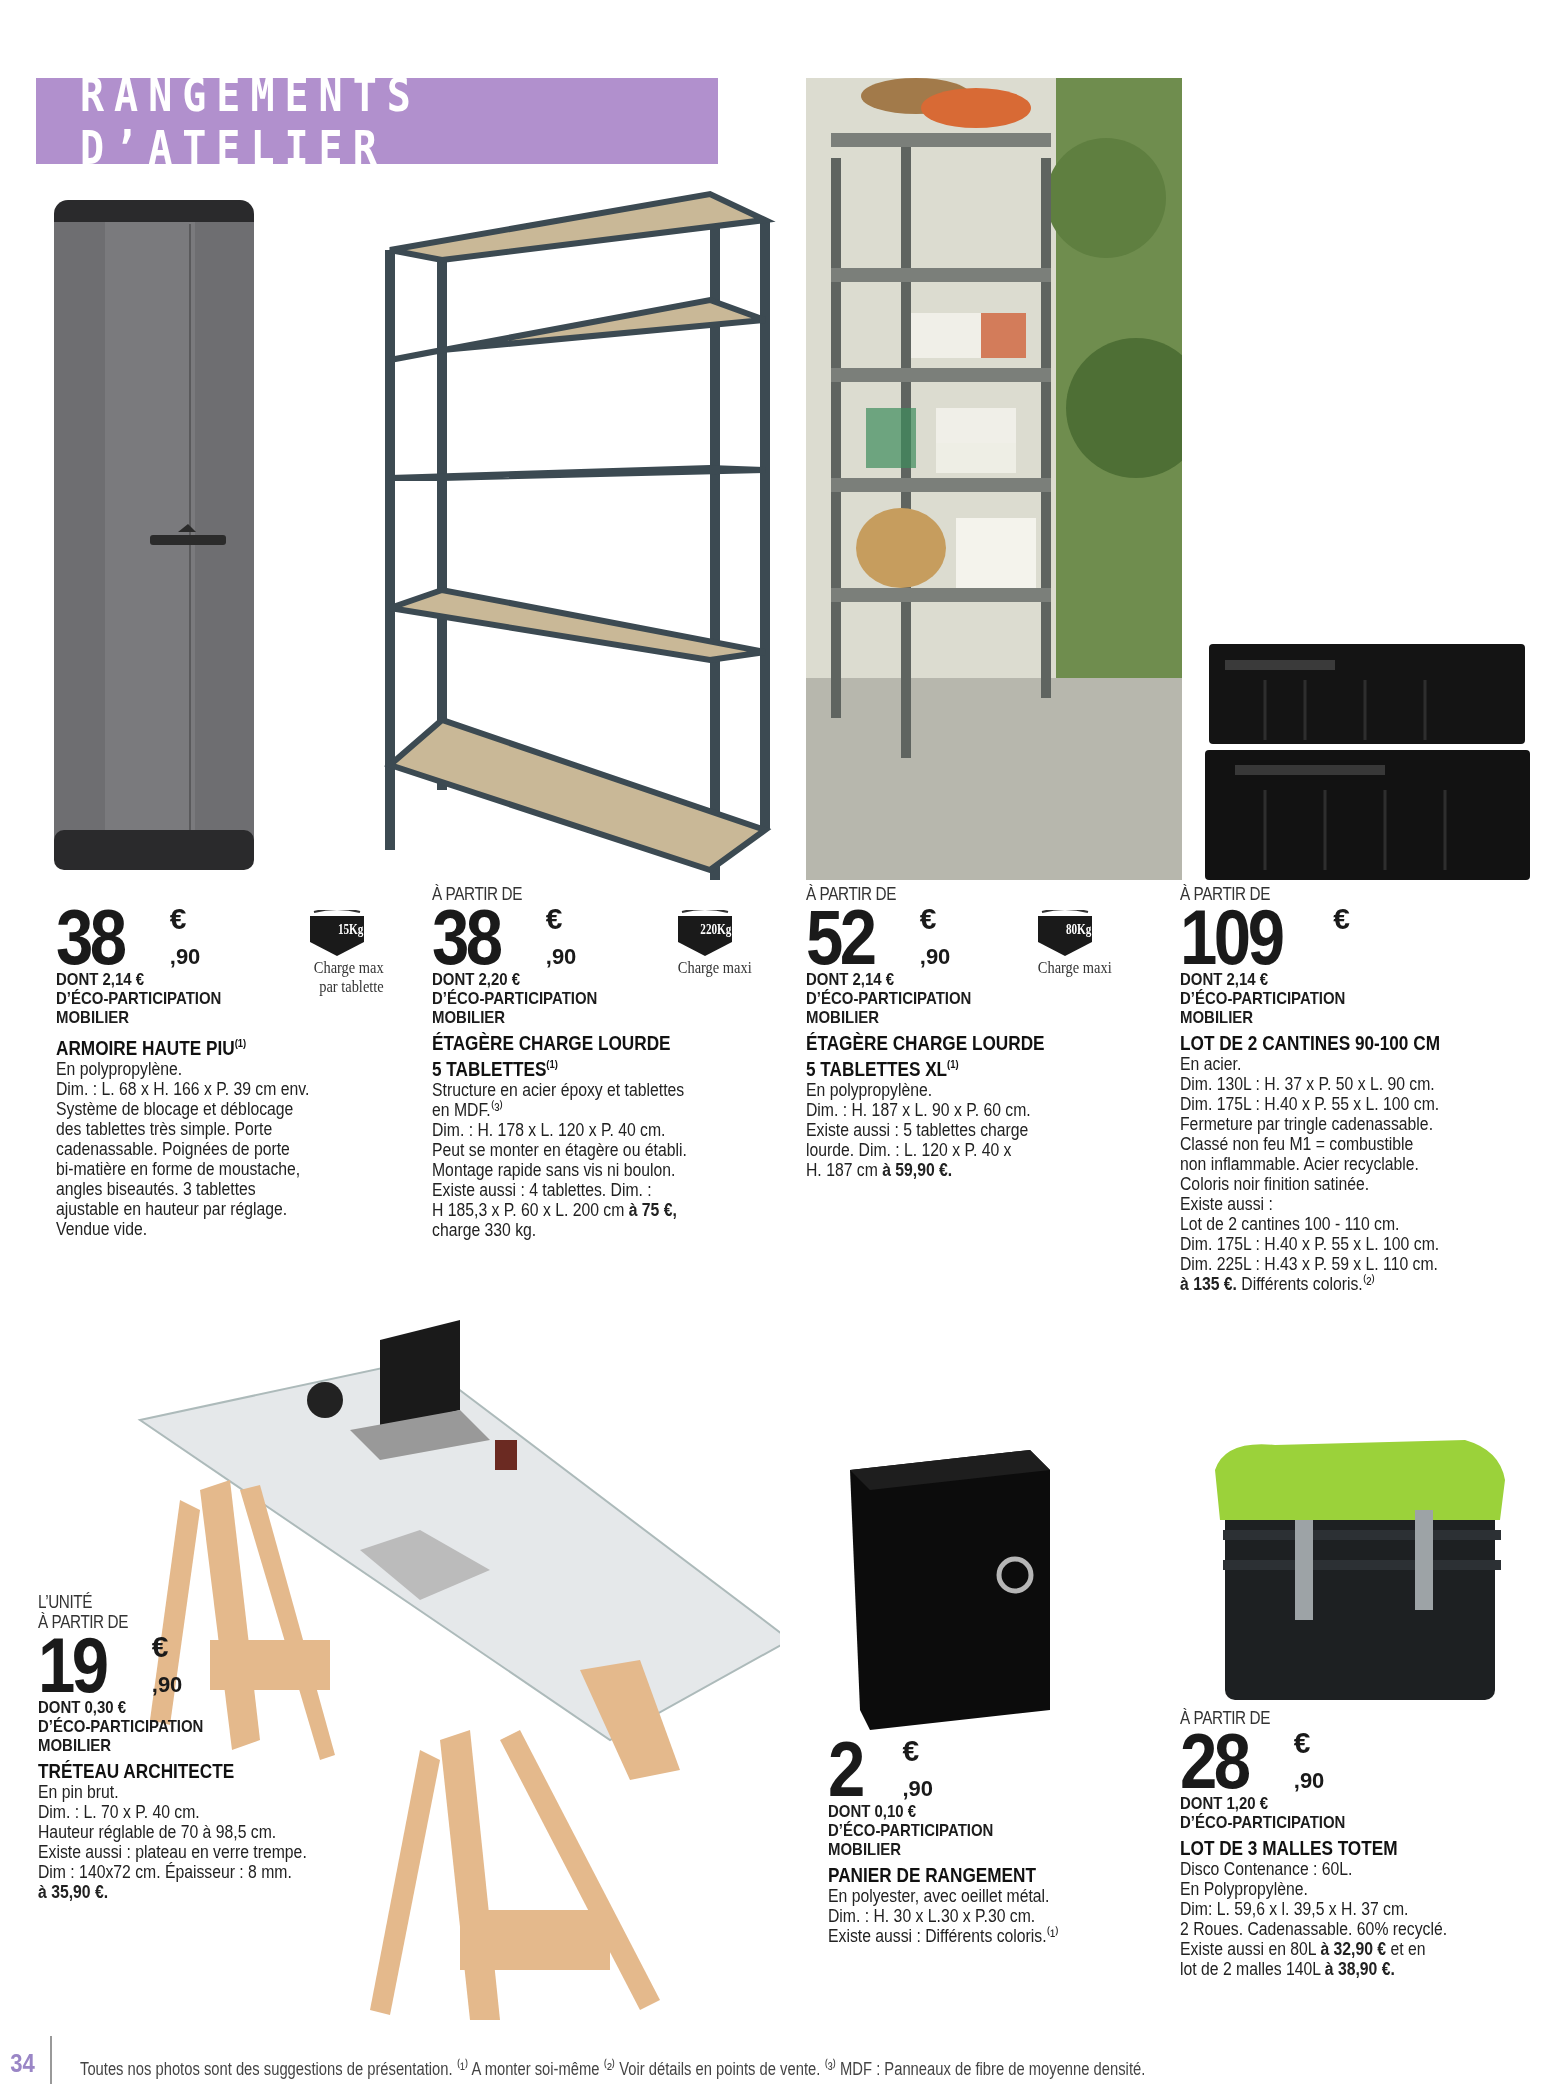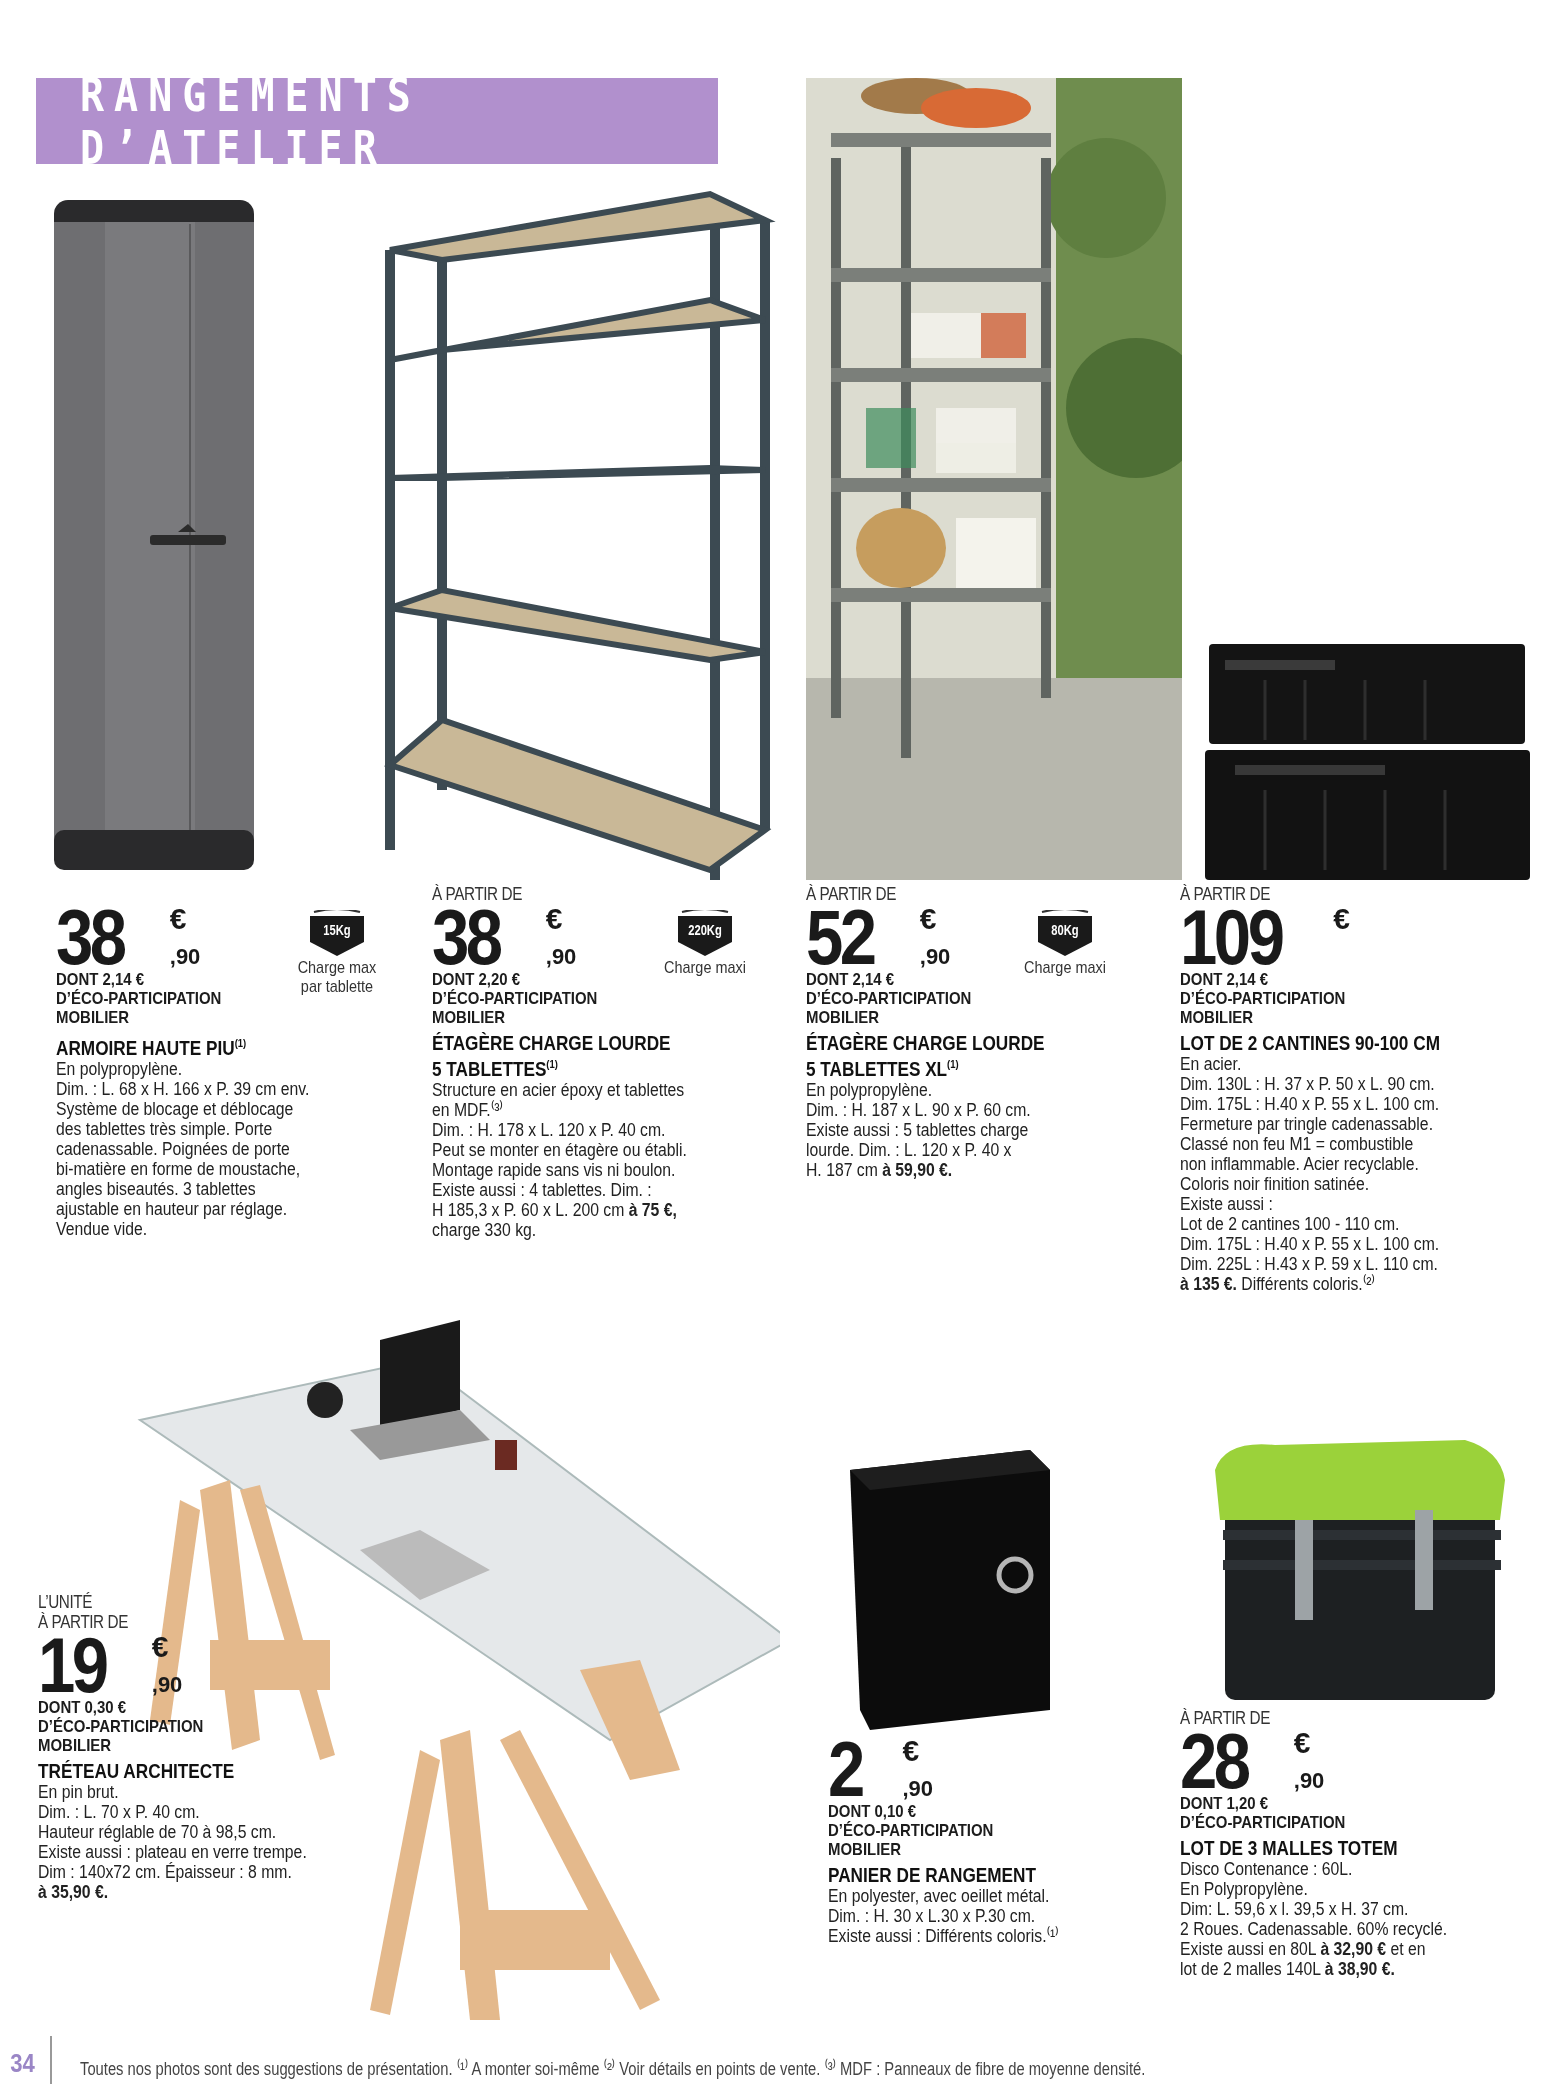--- a/index.html
+++ b/index.html
@@ -17,21 +17,21 @@
   .price .int { font-size: 78px; line-height: 66px; letter-spacing: -4px; transform: scaleX(0.86); transform-origin: left; display: inline-block; }
   .price .side { display: flex; flex-direction: column; margin-left: -6px; }
   .price .cur { font-size: 30px; line-height: 30px; }
   .price .cents { font-size: 22px; line-height: 18px; margin-top: 14px; }
   .eco { font-family: "Liberation Sans", sans-serif; font-weight: bold; font-size: 17px; line-height: 19px; color: #1c1c1c; transform: scaleX(0.88); transform-origin: left; white-space: nowrap; }
   .pname { font-family: "Liberation Sans", sans-serif; font-weight: bold; font-size: 20px; line-height: 21px; color: #111; margin-top: 6px; transform: scaleX(0.86); transform-origin: left; white-space: nowrap; }
   .pname sup { font-size: 11px; }
   .desc { font-family: "Liberation Sans", sans-serif; font-size: 17.5px; line-height: 20px; color: #222; transform: scaleX(0.9); transform-origin: left; white-space: nowrap; }
   .desc b { font-weight: bold; }
 
-  .badge { position: absolute; text-align: center; }
+  .badge { position: absolute; text-align: right; font-family: Liberation Serif, serif; }
   .badge .shield { width: 66px; height: 48px; margin: 0 auto; position: relative; }
   .badge .shield svg { width: 66px; height: 48px; }
   .badge .shield span { position: absolute; left: 0; right: 0; top: 12px; color: #fff; font-weight: bold; font-size: 14px; transform: scaleX(0.8); }
   .badge .blabel { font-size: 17px; line-height: 19px; color: #333; transform: scaleX(0.85); white-space: nowrap; }
 
   .footer { position: absolute; left: 0; top: 2048px; width: 1276px; height: 40px; }
   .pageno { position: absolute; left: 8px; top: 0; font-weight: bold; font-size: 26px; color: #9a86c6; transform: scaleX(0.85); }
   .footsep { position: absolute; left: 50px; top: -12px; width: 2px; height: 48px; background: #999; }
   .foottext { position: absolute; left: 80px; top: 8px; font-size: 18px; color: #444; transform: scaleX(0.82); transform-origin: left; white-space: nowrap; }
 </style>

